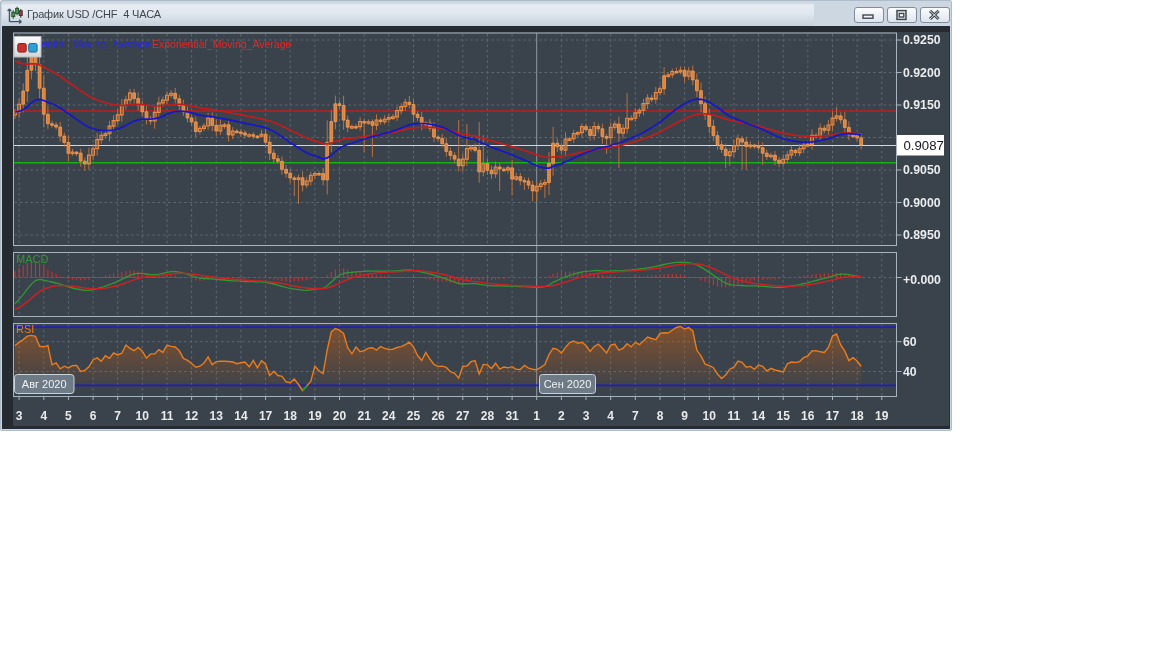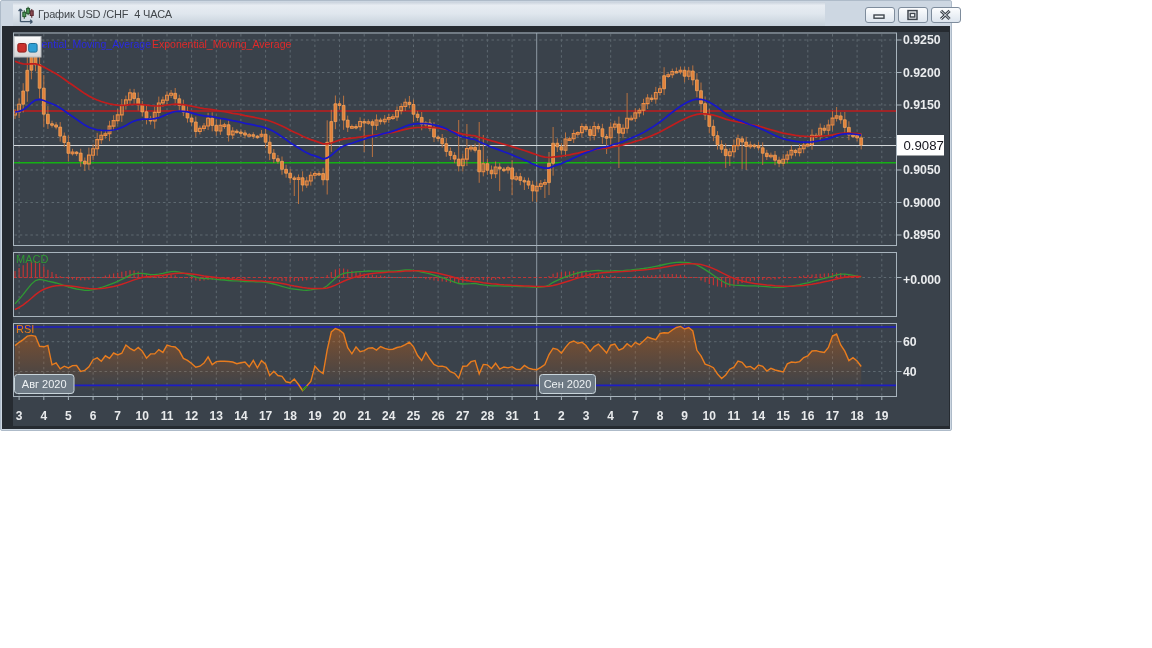--- a/index.html
+++ b/index.html
@@ -1,18 +1,18 @@
 <!DOCTYPE html>
 <html><head><meta charset="utf-8"><title>График USD /CHF 4 ЧАСА</title><style>
 *{margin:0;padding:0;box-sizing:border-box}
 html,body{width:1152px;height:648px;background:#fff;overflow:hidden;
 font-family:"Liberation Sans",sans-serif;-webkit-font-smoothing:antialiased}
 #win{position:absolute;left:0;top:0;width:952px;height:431px;background:#cdd7e2;
 border:1px solid #aebbc9;border-radius:2px}
-#title{position:absolute;left:12px;top:1px;width:812px;height:24px;
+#title{position:absolute;left:1px;top:1px;width:812px;height:24px;
 background:linear-gradient(#c9d2dc 0%,#e7ecf2 14%,#e0e7ee 48%,#c5d0da 100%)}
 #ttext{position:absolute;left:25px;top:6px;font-size:11px;letter-spacing:-0.15px;color:#41464b;white-space:pre}
 #body{position:absolute;left:1px;top:25px;width:948px;height:403px;background:#262b31}
 .wbtn{position:absolute;top:5px;width:30px;height:16px;border:1px solid #7e8c9c;border-radius:3px;
 background:linear-gradient(#fcfdfe,#dde5ee)}
 #bsvg,#csvg{position:absolute;left:0;top:0}
 </style></head><body>
 <div id="win">
 <div id="body"></div>
 <div id="title">

